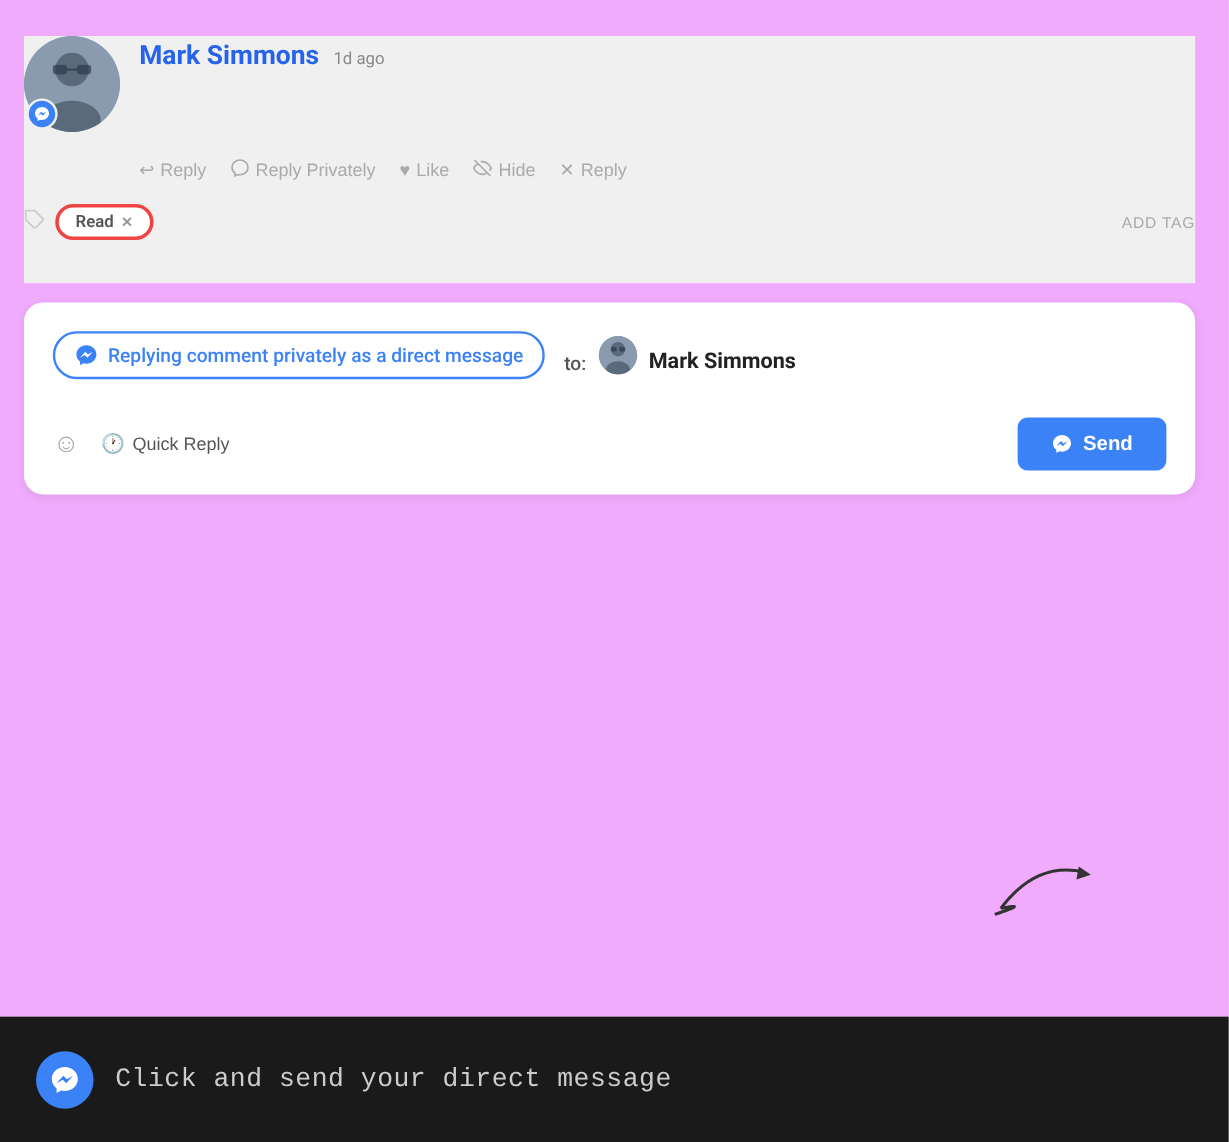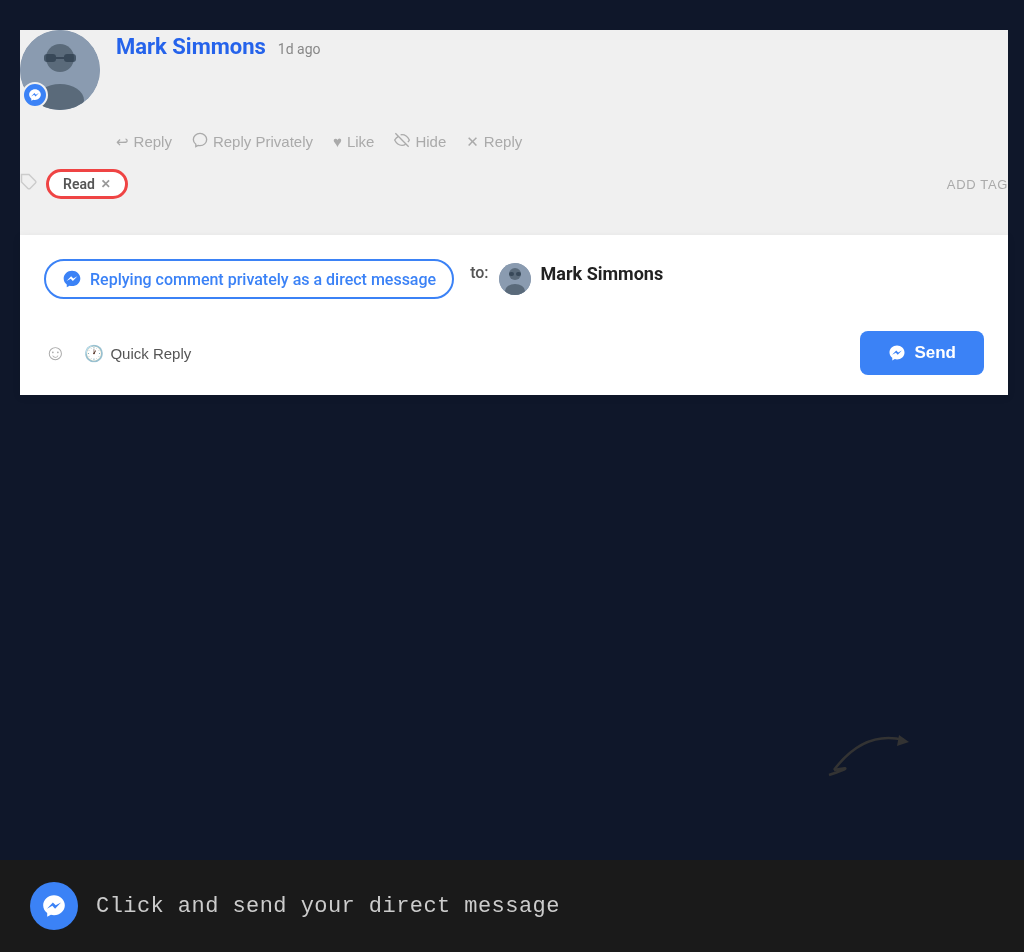--- a/index.html
+++ b/index.html
@@ -7,23 +7,23 @@
       font-family: -apple-system, BlinkMacSystemFont, 'Segoe UI', Roboto, Helvetica, Arial, sans-serif;
       background: #e8e8e8;
       width: 1024px;
       height: 952px;
       overflow: hidden;
       display: flex;
       flex-direction: column;
     }
 
     .main-area {
-      background: #0f172a;
+      background: #f0abfc;
       flex: 1;
-      padding: 30px 16px 20px 20px;
+      padding: 30px 28px 20px 20px;
       position: relative;
     }
 
     
     .comment-section {
       background: #f0f0f0;
       padding: 0 0 20px 0;
     }
 
     .comment-header {
@@ -172,24 +172,24 @@
       letter-spacing: 0.05em;
       text-transform: uppercase;
       cursor: pointer;
       background: none;
       border: none;
     }
 
     
     .reply-card {
       background: white;
-      border-radius: 0;
+      border-radius: 16px;
       padding: 24px 24px 20px 24px;
       box-shadow: 0 2px 8px rgba(0,0,0,0.08);
-      margin-top: 0;
+      margin-top: 16px;
     }
 
     .reply-header {
       display: flex;
       align-items: center;
       gap: 16px;
       margin-bottom: 20px;
     }
 
     .reply-type-badge {
@@ -199,21 +199,21 @@
       display: flex;
       align-items: center;
       gap: 8px;
       color: #3b82f6;
       font-size: 16px;
       font-weight: 500;
     }
 
     .reply-to {
       display: flex;
-      align-items: flex-start;
+      align-items: flex-end;
       gap: 10px;
       font-size: 16px;
       color: #444;
     }
 
     .reply-to-label {
       font-size: 16px;
       color: #555;
       font-weight: 500;
     }
@@ -302,21 +302,21 @@
     }
 
     .annotation-area svg {
       width: 100%;
       height: 100%;
     }
 
     
     .bottom-bar {
       background: #1a1a1a;
-      height: 92px;
+      height: 105px;
       display: flex;
       align-items: center;
       padding: 0 30px;
       gap: 18px;
     }
 
     .bottom-messenger-icon {
       width: 48px;
       height: 48px;
       background: #3b82f6;

